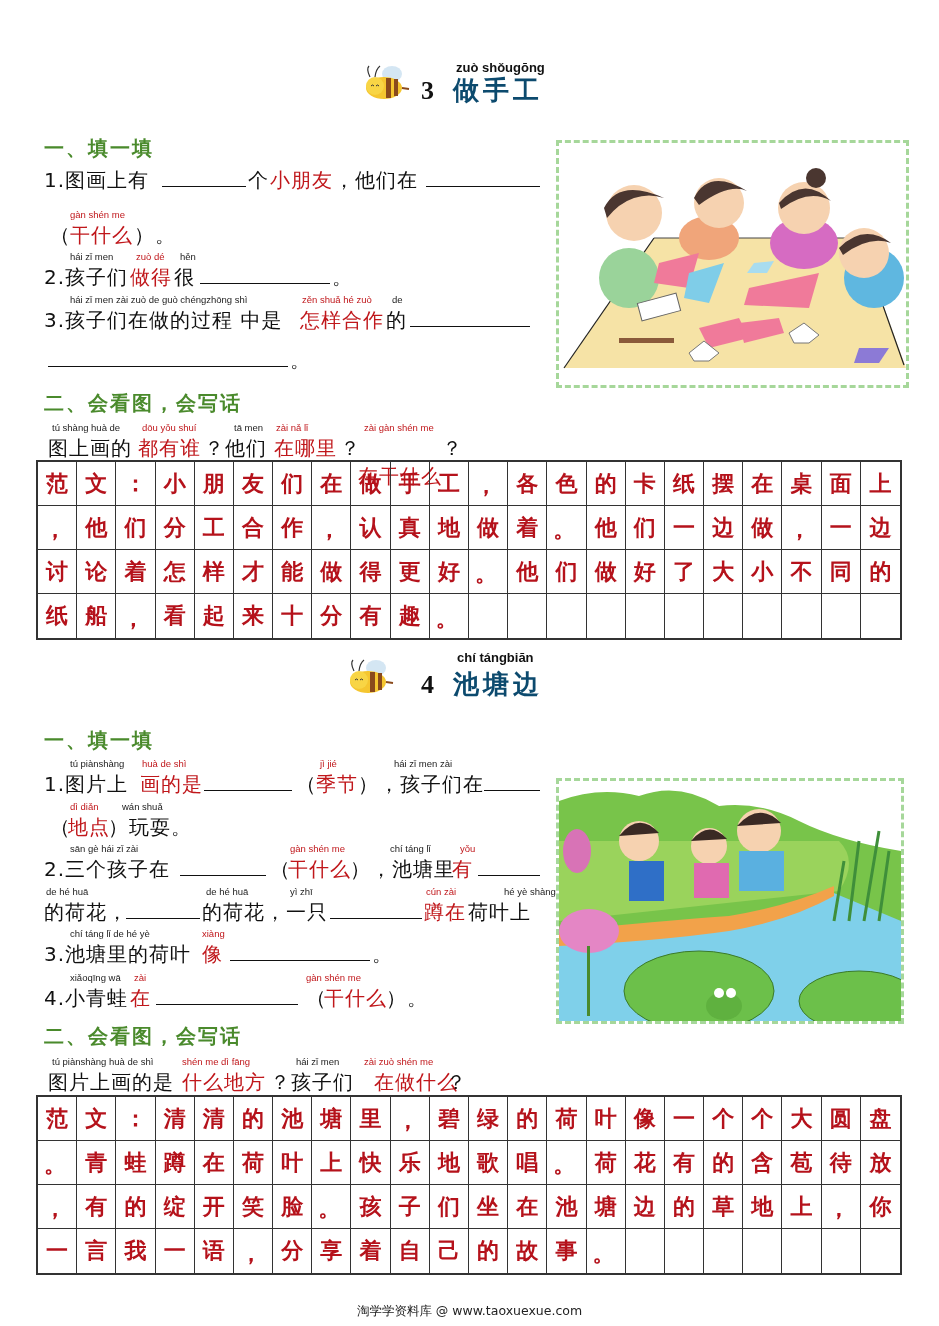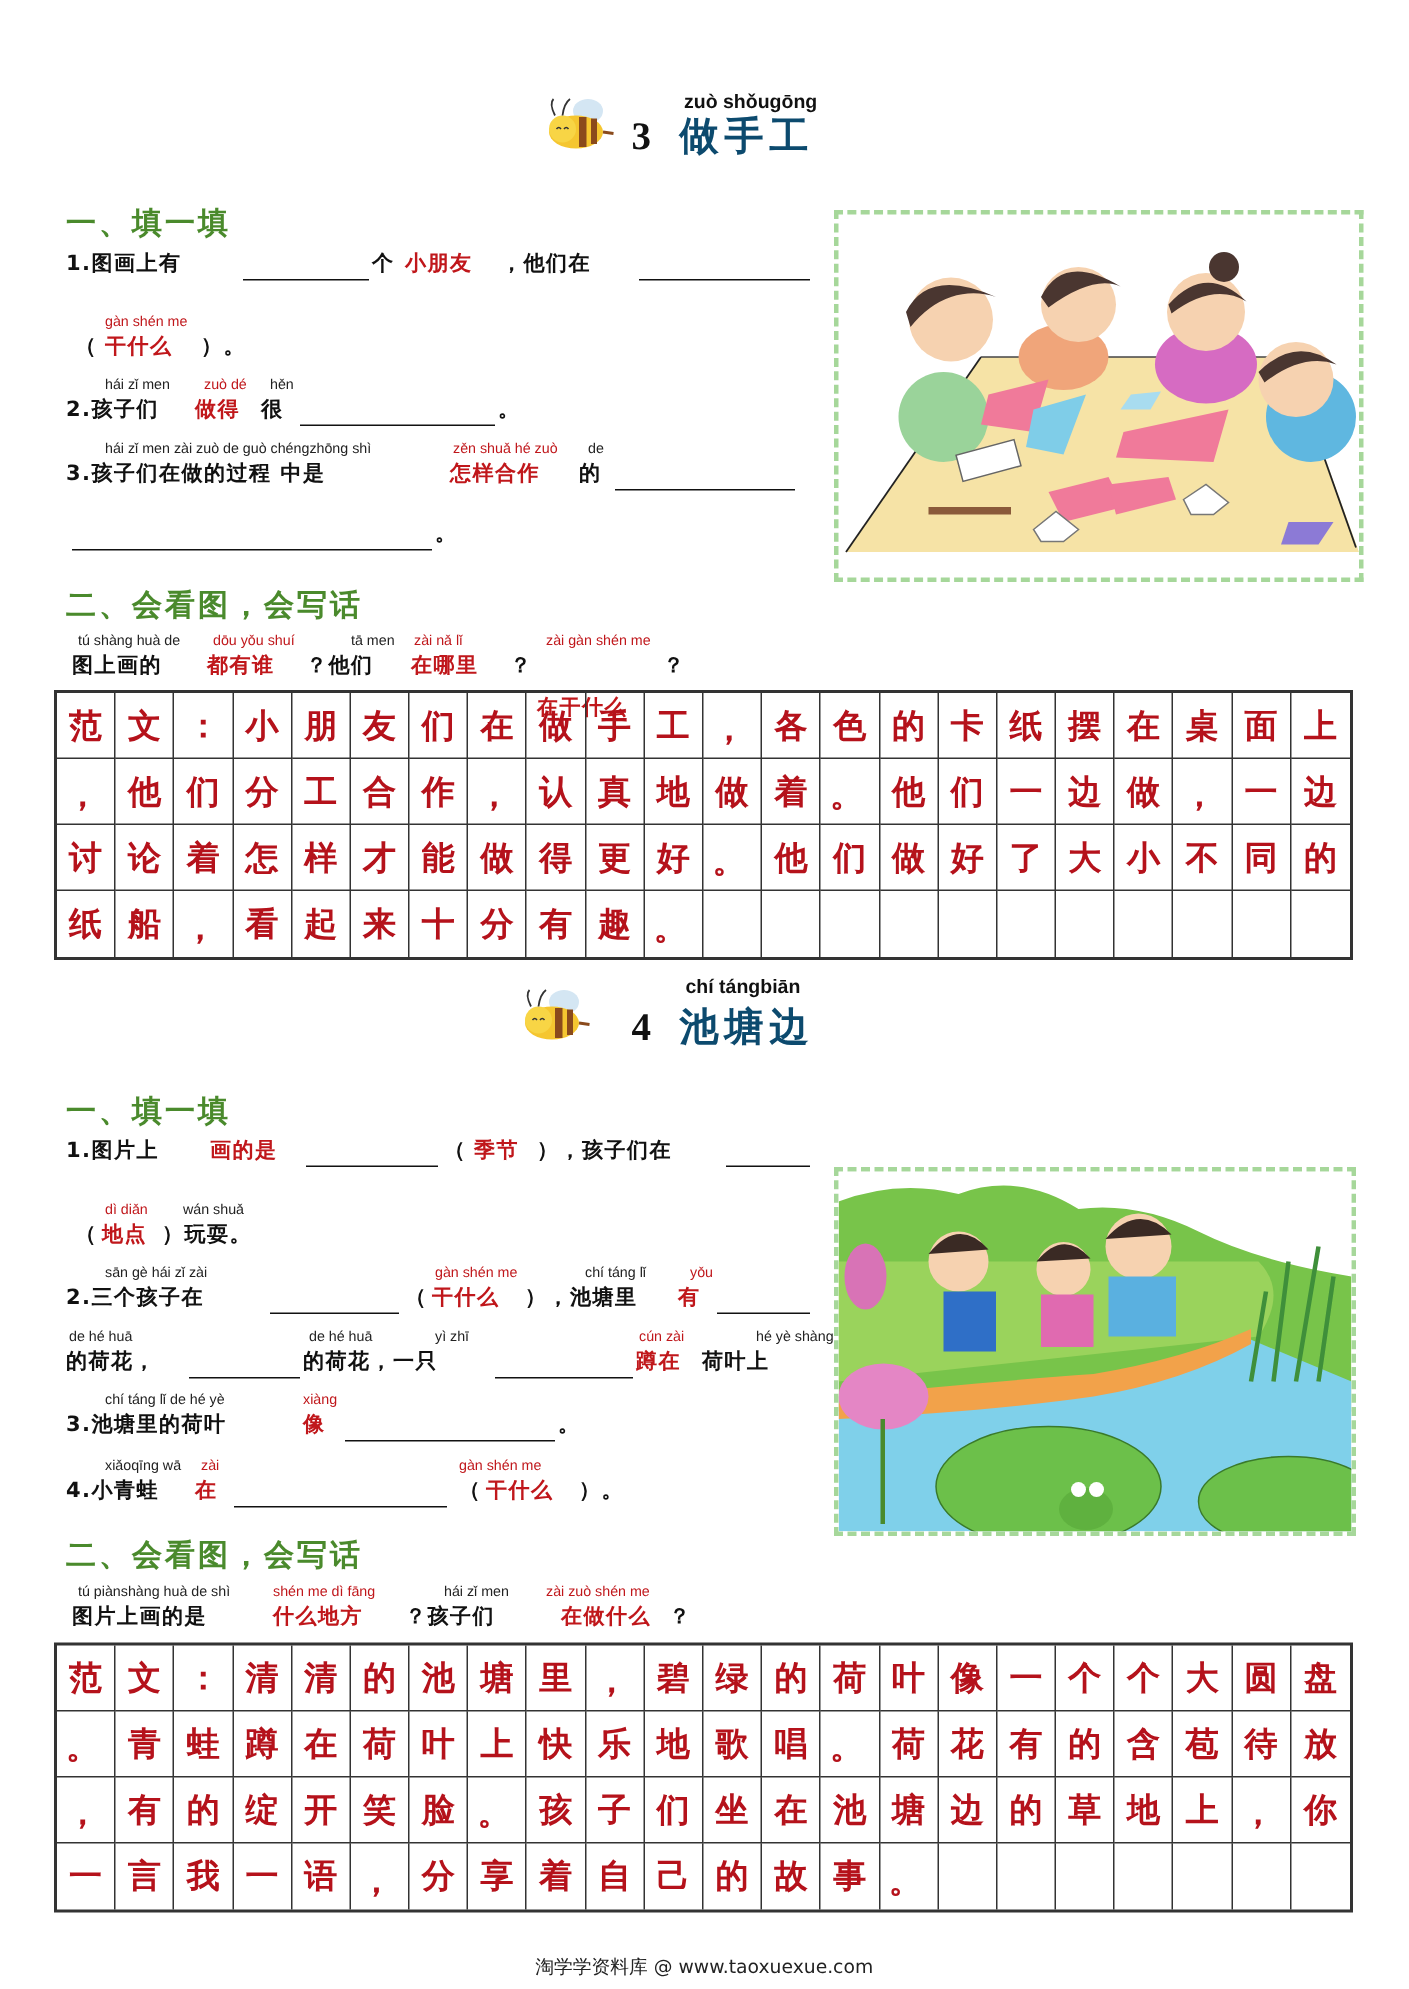--- a/index.html
+++ b/index.html
@@ -9,21 +9,21 @@
   .lesson-num { position: absolute; font-family: "Liberation Serif", serif; font-weight: bold; font-size: 26px; color: #111; }
   .lesson-name { position: absolute; font-family: "DejaVu Sans", sans-serif; font-weight: bold; font-size: 26px; color: #0c4a6e; letter-spacing: 4px; }
   .lesson-py { position: absolute; font-family: "Liberation Sans", sans-serif; font-weight: bold; font-size: 13px; color: #111; }
 
   .section-head { position: absolute; left: 44px; font-family: "DejaVu Sans", sans-serif; font-weight: bold; font-size: 20px; color: #4a8a2c; letter-spacing: 2px; }
 
   
   .q { position: absolute; left: 44px; }
   .py-row { position: relative; height: 13px; font-family: "Liberation Sans", sans-serif; font-size: 9.5px; color: #222; white-space: nowrap; }
   .py-row span { position: absolute; top: 0; }
-  .hz-row { position: relative; height: 26px; font-family: "DejaVu Sans", sans-serif; font-size: 14px; white-space: nowrap; letter-spacing: 1px; font-weight: bold; }
+  .hz-row { position: relative; height: 26px; font-family: "DejaVu Sans", sans-serif; font-size: 20px; white-space: nowrap; letter-spacing: 1px; }
   .hz-row span { position: absolute; top: 0; }
   .red { color: #c0171b; }
   .blank { display: inline-block; border-bottom: 1.5px solid #111; height: 20px; position: absolute; top: 0; }
 
   
   .grid { position: absolute; left: 36px; width: 866px; border: 2px solid #333; display: grid; grid-template-columns: repeat(22, 1fr); }
   .cell { border-right: 1.5px solid #333; border-bottom: 1.5px solid #333; height: 44px; display: flex; align-items: center; justify-content: center; font-family: "DejaVu Sans", sans-serif; font-size: 22px; color: #b5121b; font-weight: bold; }
   .cell.c22 { border-right: none; }
   .cell.r4 { border-bottom: none; }
   .cell.punct-bl { align-items: flex-end; justify-content: flex-start; padding-left: 6px; padding-bottom: 4px; }
@@ -269,20 +269,26 @@
     <path d="M40 26 l7 1" stroke="#8a4a1c" stroke-width="2"></path>
   </svg>
   <span class="lesson-py" style="left:457px; top:650px;">chí tángbiān</span>
   <span class="lesson-num" style="left:421px; top:670px;">4</span>
   <span class="lesson-name" style="left:453px; top:667px;">池塘边</span>
 </div>
 
 <div class="section-head" style="top:727px;">一、填一填</div>
 
 <div class="q" style="top:758px; width:500px;">
+  <div class="py-row">
+    <span style="left:26px;">tú piànshàng</span>
+    <span class="red" style="left:98px;">huà de shì</span>
+    <span class="red" style="left:276px;">jì jié</span>
+    <span style="left:350px;">hái zǐ men zài</span>
+  </div>
   <div class="hz-row">
     <span style="left:0;">1.图片上</span>
     <span class="red" style="left:96px;">画的是</span>
     <span class="blank" style="left:160px; width:88px;"></span>
     <span style="left:252px;">（</span>
     <span class="red" style="left:272px;">季节</span>
     <span style="left:314px;">），孩子们在</span>
     <span class="blank" style="left:440px; width:56px;"></span>
   </div>
 </div>

